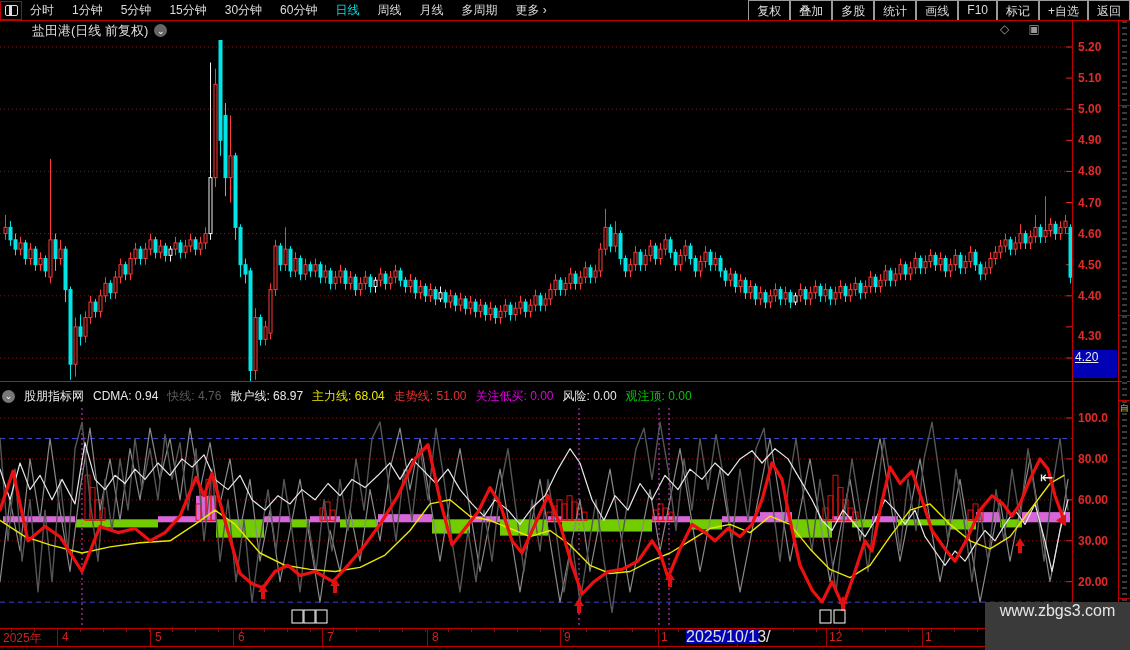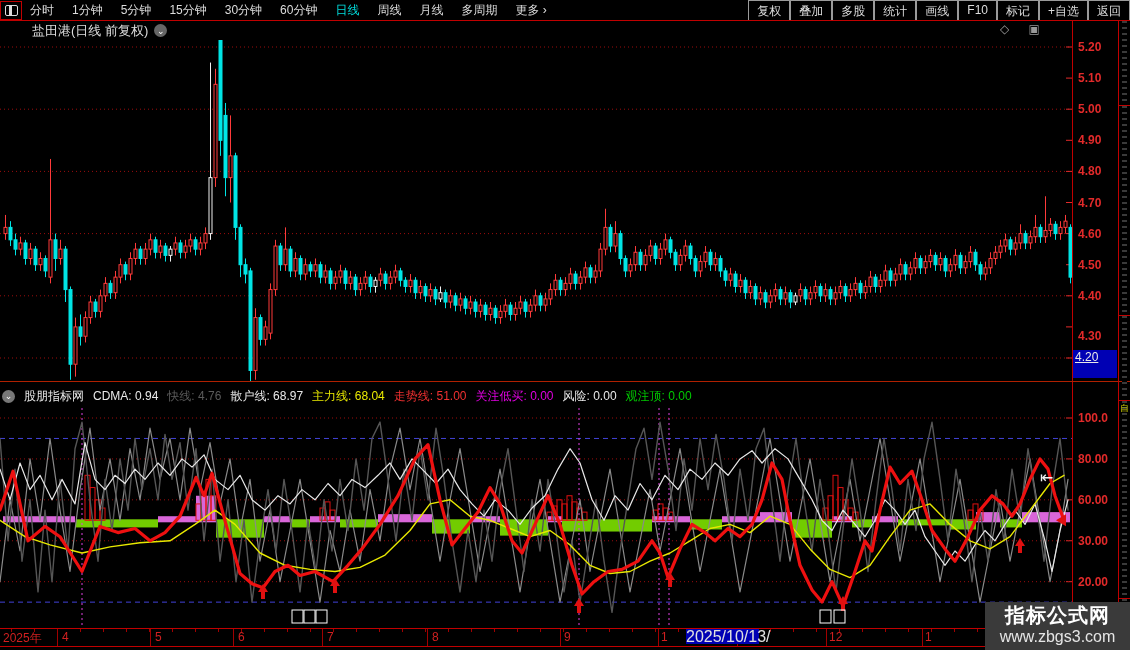--- a/index.html
+++ b/index.html
@@ -753,17 +753,16 @@
       <div class="seg" style="top: 85px; height: 210px;"></div>
       <div class="seg" style="top: 295px; height: 85px;"></div>
       <div class="seg" style="top: 380px; height: 198px;"></div>
       <div class="seg" style="top: 578px; height: 52px;"></div>
       <div class="zi">自</div>
     </div>
 
   <div id="cursor">⇤</div>
 
   <div id="watermark">
-    <div class="l1">指标公式网</div>
     <div class="l2">www.zbgs3.com</div>
   </div>
 
 </div>
 
 </body></html>

